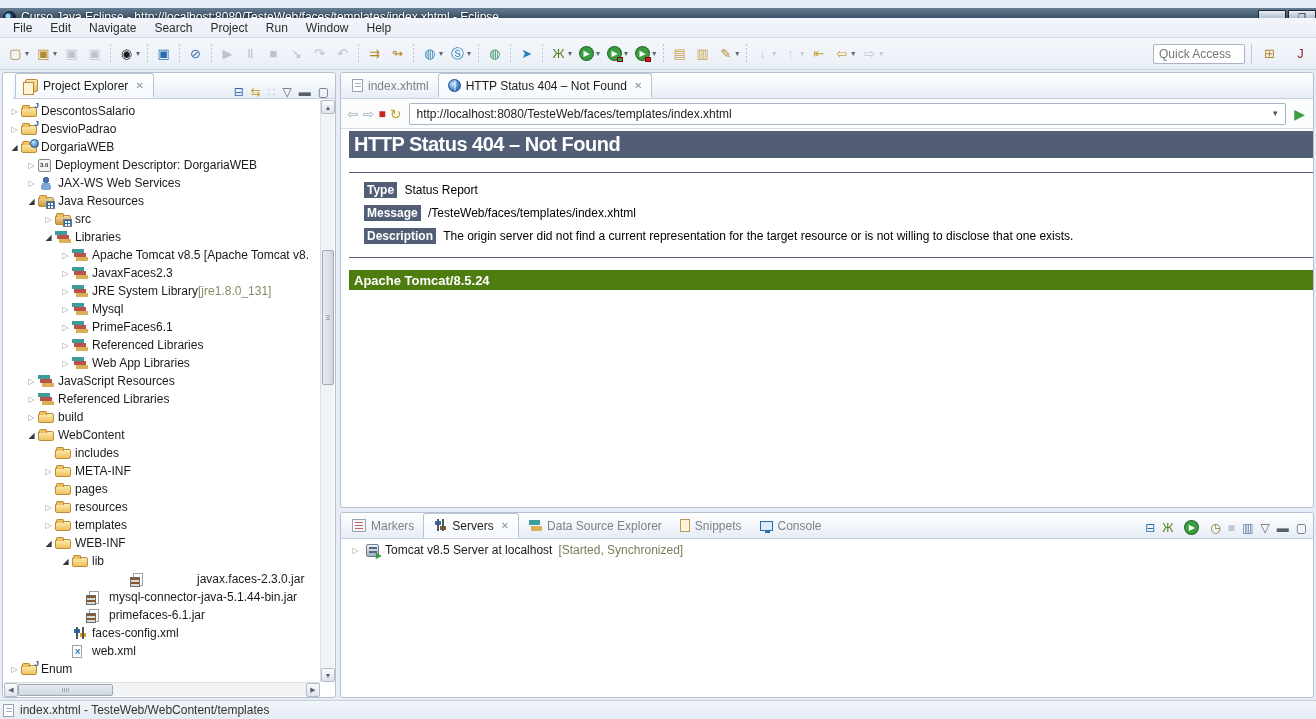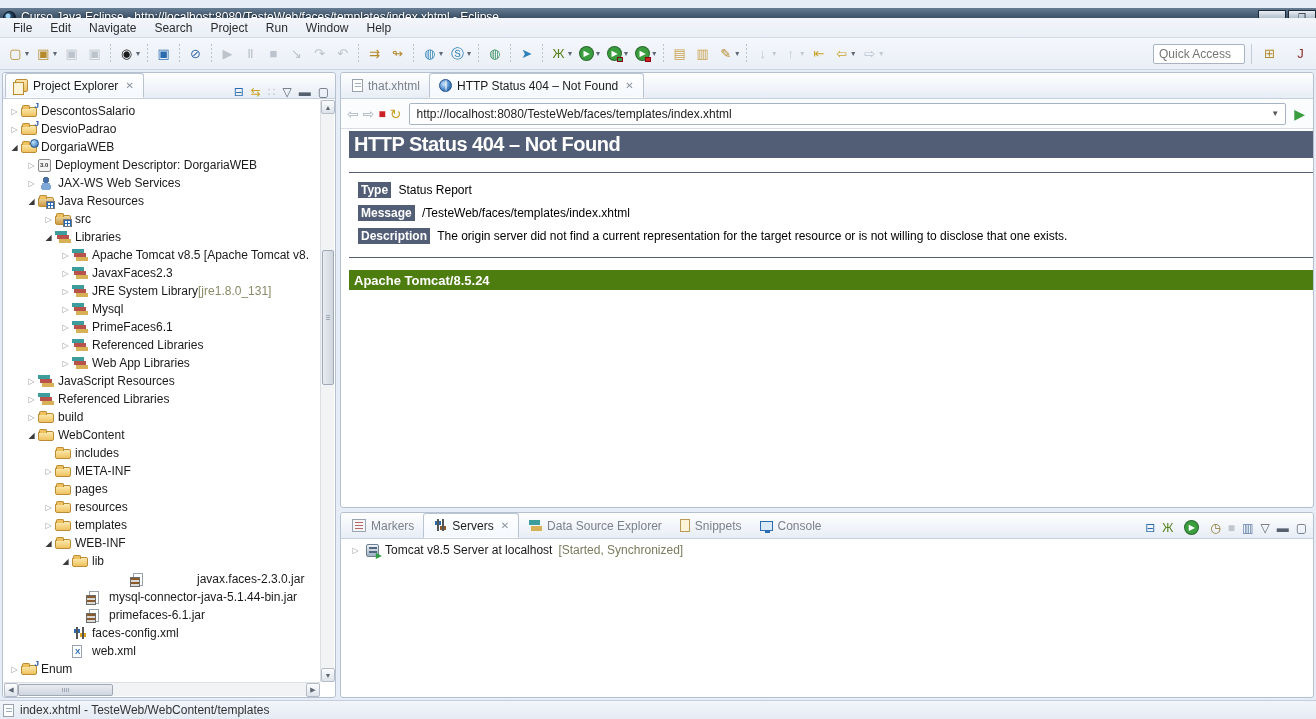--- a/index.html
+++ b/index.html
@@ -53,21 +53,21 @@
   .vtab { display:flex; align-items:center; gap:5px; height:25px; padding:0 9px;
     color:#7b828c; white-space:nowrap; }
   .vtab.active { background:linear-gradient(#fff,#f4f8fd); border:1px solid #b9c4d3;
     border-bottom:1px solid #fff; border-radius:3px 3px 0 0; color:#1c1c1c; }
   .closex { color:#8a93a0; font-size:10px; margin-left:2px; }
   .vtab-icons { margin-left:auto; display:flex; align-items:center; gap:7px; padding-right:6px; }
   .hicon { font-size:12px; line-height:1; }
   .hicon.dis { color:#c0c6cf !important; }
 
   
-  .pexp { left:2px; top:72px; width:334px; height:626px; }
+  .pexp { left:2px; top:72px; width:334px; height:626px;padding-left:10px; }
   .pe-tab-ico { width:13px; height:13px; position:relative; flex:none;
     background:linear-gradient(#fbe7ae,#eec263); border:1px solid #bb8c33; border-radius:2px 2px 2px 2px; }
   .pe-tab-ico::before { content:""; position:absolute; left:-3px; top:2px; width:9px; height:11px;
     background:#fdf3d7; border:1px solid #bb8c33; }
   .tree { position:absolute; left:1px; top:27px; right:15px; bottom:15px; overflow:hidden; padding-top:2px; }
   .trow { height:18px; display:flex; align-items:center; white-space:nowrap; }
   .t-arrow { width:13px; text-align:center; font-size:8px; color:#9a9a9a; flex:none; }
   .t-arrow.e { color:#3a3a3a; }
   .t-label { margin-left:4px; color:#1a1a1a; }
   .t-suffix { color:#8a8a66; }
@@ -149,21 +149,21 @@
   .urlinput { flex:1; border:none; outline:none; font-size:12px; color:#222; padding:0 6px;
     font-family:inherit; background:transparent; }
   .url-dd { font-size:8px; color:#555; padding:0 6px; }
   .go-btn { font-size:14px; color:#3a9e3f; padding:0 2px 0 4px; }
 
   .page404 { position:absolute; left:8px; right:0; top:44px; bottom:0; overflow:hidden;
     font-family:"Liberation Sans","DejaVu Sans",sans-serif; }
   .p404-h1 { margin-top:14px; height:27px; color:#fff; font-size:20px; font-weight:bold;
     display:flex; align-items:center; padding-left:5px; letter-spacing:-0.5px; }
   .p404-hr { height:1px; margin:14px 0 10px 0; }
-  .p404-row { margin:9px 9px; font-size:12px; color:#000; }
+  .p404-row { margin:9px 15px; font-size:12px; color:#000; }
   .p404-label { color:#fff; font-weight:bold; padding:1px 3px; margin-right:4px; }
   .p404-footer { height:20px; color:#fff; font-size:13px; font-weight:bold; display:flex;
     align-items:center; padding-left:5px; margin-top:12px; }
 
   
   .bottom { left:340px; top:512px; width:974px; height:186px; }
   .bti { width:14px; height:13px; position:relative; flex:none; display:inline-block; }
   .bti-markers { background:#f4f6f8; border:1px solid #9aa4b0; }
   .bti-markers::after { content:""; position:absolute; left:2px; top:2px; width:8px; height:7px;
     background:repeating-linear-gradient(180deg,#b66 0 1px,transparent 1px 3px); }
@@ -539,21 +539,21 @@
     <span class="sbbtn left">◀</span>
     <span class="hthumb"></span>
     <span class="sbbtn right">▶</span>
   </div>
 </div>
 
 <div class="panel editor">
   <div class="viewtabs" id="ed-tabs">
       <div class="vtab">
         <span class="tab-ico-file"></span>
-        <span>that.xhtml</span>
+        <span>index.xhtml</span>
       </div>
       <div class="vtab active">
         <span class="tab-ico-globe"></span>
         <span>HTTP Status 404 – Not Found</span>
         <span class="closex">✕</span>
       </div>
     </div>
   <div class="browserbar">
     <span class="nav" style="color:#a7b0bc">⇦</span>
     <span class="nav" style="color:#a7b0bc">⇨</span>

